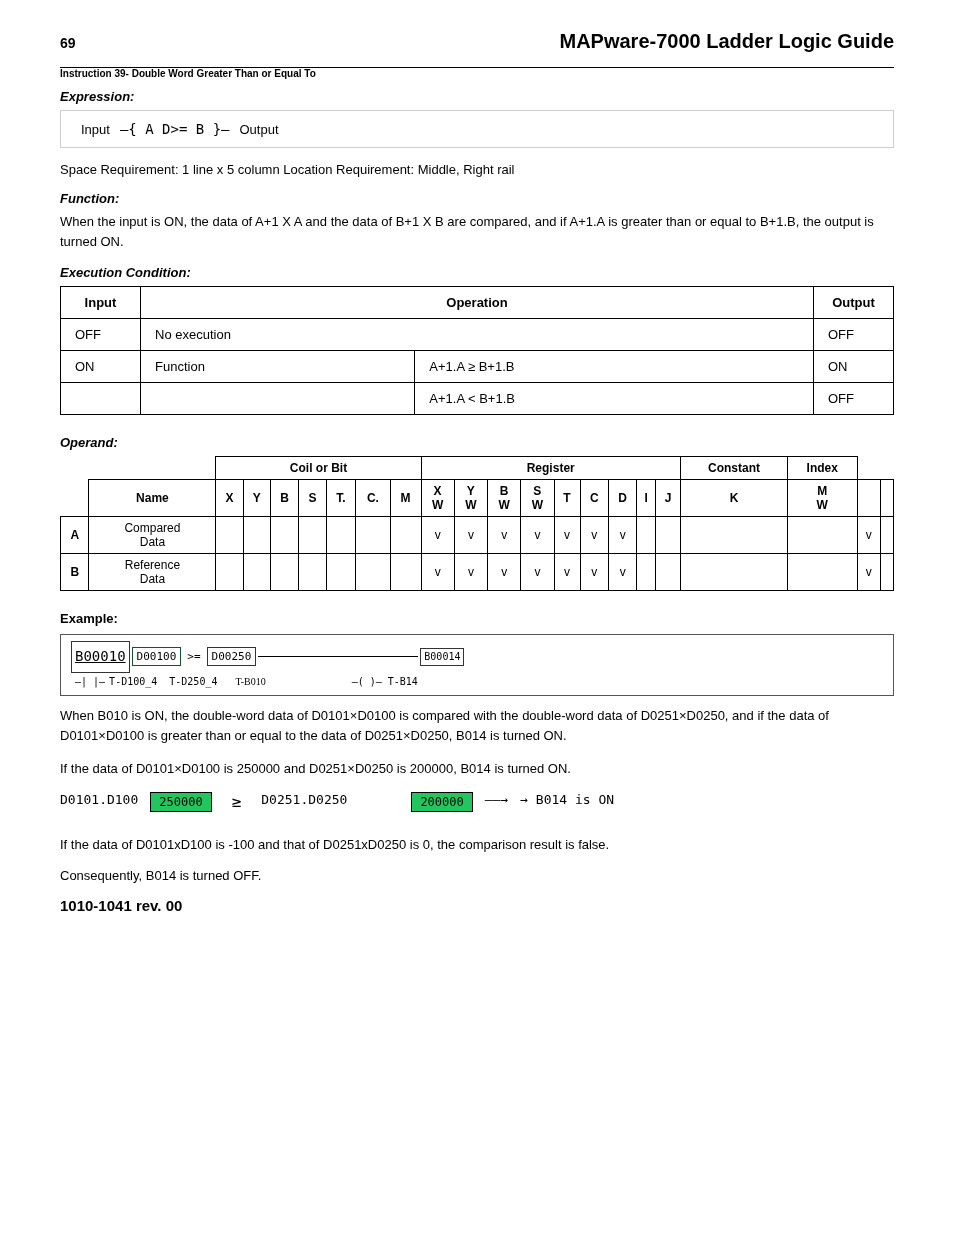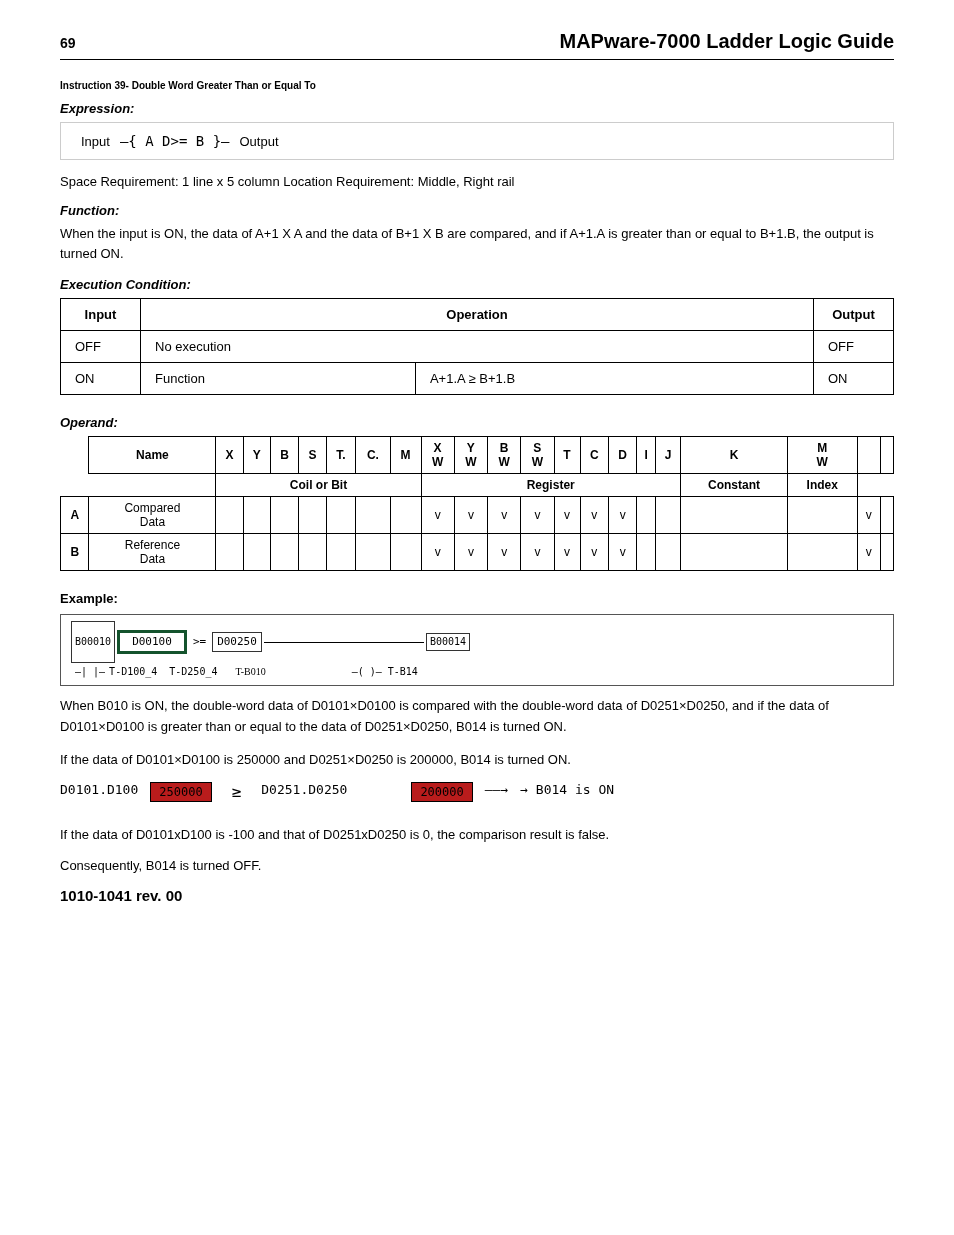--- a/index.html
+++ b/index.html
@@ -10,22 +10,21 @@
       color: #000;
       width: 954px;
       min-height: 1235px;
       padding: 30px 60px 40px 60px;
     }
     .header {
       display: flex;
       justify-content: space-between;
       align-items: baseline;
       border-bottom: 1px solid #000;
-      padding-bottom: 6px;
-      margin-bottom: 20px;
+      padding-bottom: 14px;
     }
     .header-page { font-size: 14px; font-weight: bold; }
     .header-title { font-size: 20px; font-weight: bold; }
 
     .section-title { font-weight: bold; font-size: 10px; margin-bottom: 10px; }
     .section-title span { font-weight: bold; }
 
     .italic-label { font-style: italic; font-weight: bold; font-size: 13px; margin-bottom: 6px; }
 
     .expression-box {
@@ -82,21 +81,21 @@
       display: flex;
       gap: 12px;
       font-size: 13px;
       margin-bottom: 23px;
       font-family: monospace;
     }
     .val-box {
       border: 1px solid #000;
       padding: 2px 8px;
       font-size: 12px;
-      background: #b91c1c;
+      background: #22c55e;
     }
 
     .footer-text { font-size: 13px; line-height: 1.6; margin-bottom: 10px; }
 
     .revision { font-size: 15px; font-weight: bold; margin-top: 10px; }
 
     
     .ladder-box {
       border: 1px solid #555;
       padding: 6px 10px;
@@ -144,26 +143,39 @@
       <td>OFF</td>
       <td colspan="2">No execution</td>
       <td>OFF</td>
     </tr>
     <tr>
       <td>ON</td>
       <td>Function</td>
       <td>A+1.A ≥ B+1.B</td>
       <td>ON</td>
     </tr>
+    <tr>
+      <td></td>
+      <td></td>
+      <td>A+1.A &lt; B+1.B</td>
+      <td>OFF</td>
+    </tr>
   </tbody>
 </table>
 
 <div class="italic-label">Operand:</div>
 <table class="operand-table">
   <thead>
+    <tr>
+      <td colspan="2" style="border:none;"></td>
+      <th colspan="7">Coil or Bit</th>
+      <th colspan="9">Register</th>
+      <th>Constant</th>
+      <th>Index</th>
+    </tr>
     <tr>
       <td style="border:none;"></td>
       <th class="name-col">Name</th>
       <th>X</th>
       <th>Y</th>
       <th>B</th>
       <th>S</th>
       <th>T.</th>
       <th>C.</th>
       <th>M</th>
@@ -174,27 +186,20 @@
       <th>T</th>
       <th>C</th>
       <th>D</th>
       <th>I</th>
       <th>J</th>
       <th>K</th>
       <th>M<br>W</th>
       <th></th>
       <th></th>
     </tr>
-    <tr>
-      <td colspan="2" style="border:none;"></td>
-      <th colspan="7">Coil or Bit</th>
-      <th colspan="9">Register</th>
-      <th>Constant</th>
-      <th>Index</th>
-    </tr>
   </thead>
   <tbody>
     <tr>
       <td class="row-label">A</td>
       <td class="name-col">Compared<br>Data</td>
       <td></td>
       <td></td>
       <td></td>
       <td></td>
       <td></td>
@@ -240,22 +245,22 @@
     </tr>
   </tbody>
 </table>
 
 <div class="example-label">Example:</div>
 
 <div class="ladder-box">
   <div style="display:flex; align-items:flex-start; gap:4px; font-family:monospace; font-size:11px;">
     <div style="display:flex; flex-direction:column;">
       <div style="display:flex; align-items:center; gap:2px; margin-bottom:2px;">
-        <span style="border:1px solid #333; padding:13px 3px; font-size:10px;">B00010</span>
-        <span style="border:3px solid #14532d; padding:1px 12px;">D00100</span>
+        <span style="border:1px solid #333; padding:5px 3px; font-size:14px;text-decoration:underline;">B00010</span>
+        <span style="border:1px solid #14532d; padding:1px 4px;">D00100</span>
         <span style="padding:0 4px;">&gt;=</span>
         <span style="border:1px solid #333; padding:1px 4px;">D00250</span>
         <span style="padding: 0 80px; border-top: 1px solid #000; display:inline-block;"></span>
         <span style="border:1px solid #333; padding:1px 3px; font-size:10px;">B00014</span>
       </div>
       <div style="display:flex; align-items:center; gap:2px; font-size:10px; padding-left:4px;">
         <span>—| |—</span>
         <span style="margin-left:2px;">T-D100_4</span>
         <span style="margin-left:10px;">T-D250_4</span>
         <span style="margin-left:8px; padding-left: 8px; font-family: Liberation Serif, serif;">T-B010</span>

